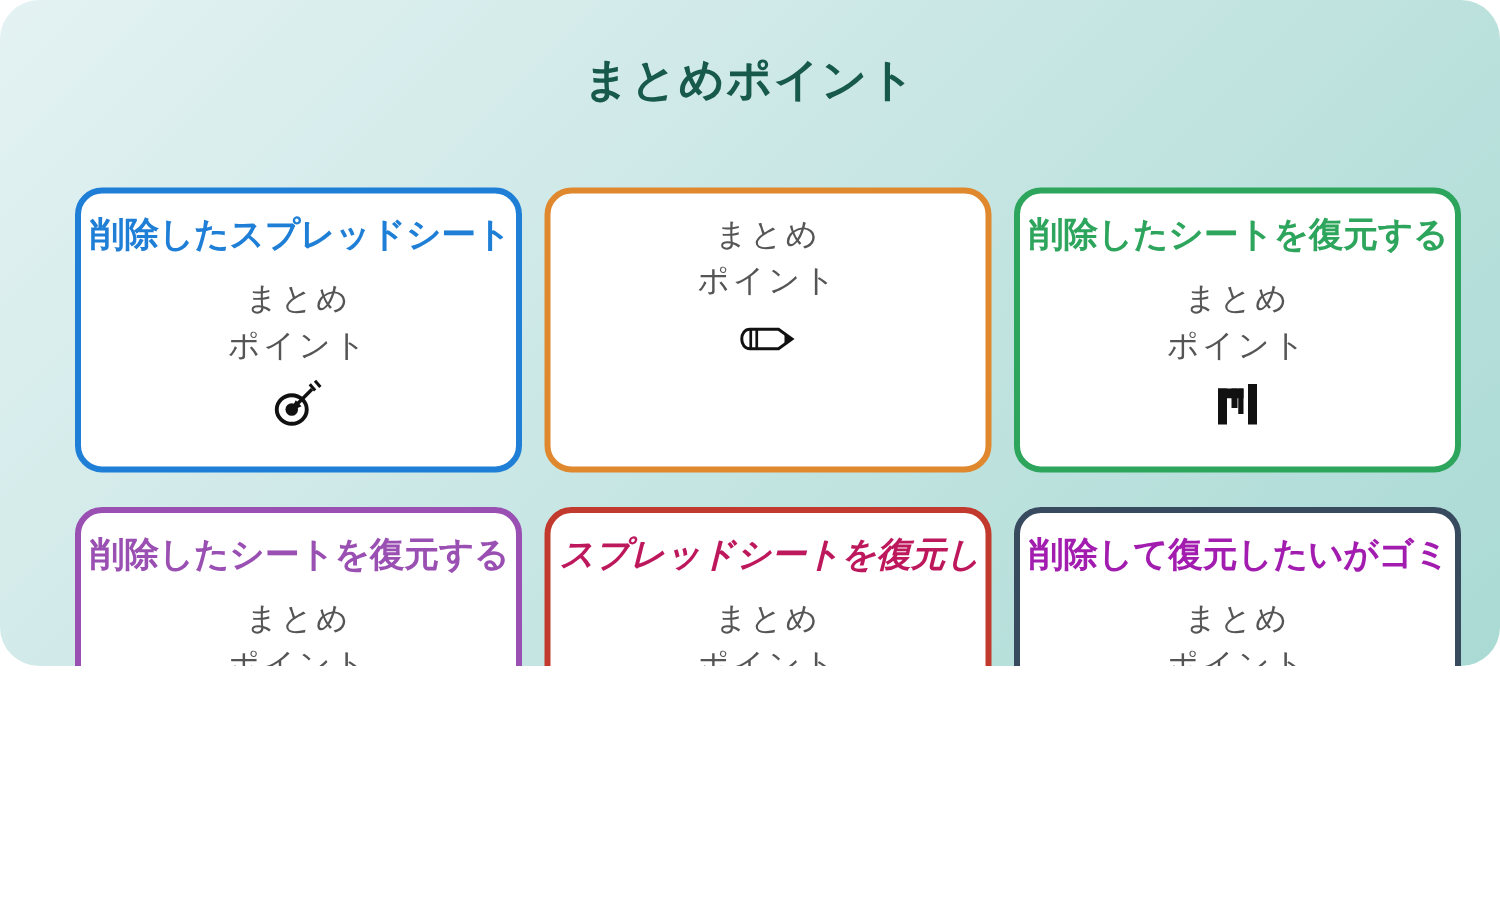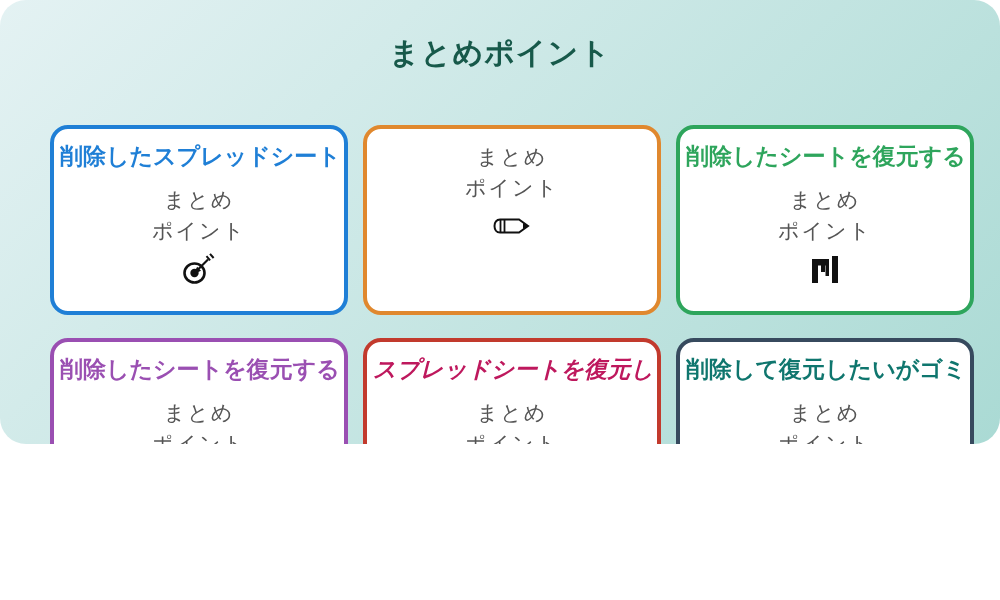--- a/index.html
+++ b/index.html
@@ -160,21 +160,21 @@
         <svg width="18" height="34" viewBox="0 0 18 34">
           <circle cx="9" cy="8.5" r="6" fill="none" stroke="#111" stroke-width="4"></circle>
           <rect x="6.6" y="14" width="4.8" height="17.5" fill="#111"></rect>
           <rect x="2.6" y="24.5" width="5" height="3.2" fill="#111"></rect>
           <rect x="2.6" y="29" width="5" height="3.2" fill="#111"></rect>
         </svg>
       </div>
     </div>
 
     <div class="card" style="border-color: rgb(55, 74, 94); background: rgb(255, 255, 255);">
-      <div class="card-title" style="color: #0f766e;">削除して復元したいがゴミ</div>
+      <div class="card-title" style="color: #a21caf;">削除して復元したいがゴミ</div>
       <div class="card-body" style="color: rgb(85, 85, 85);">
         <div>まとめ</div>
         <div>ポイント</div>
       </div>
       <div class="card-icon">
         <svg width="26" height="25" viewBox="0 0 26 25">
           <path d="M13 2 L16.2 9.4 L24.3 10.1 L18.2 15.5 L20 23.4 L13 19.2 L6 23.4 L7.8 15.5 L1.7 10.1 L9.8 9.4 Z" fill="none" stroke="#111" stroke-width="2" stroke-linejoin="round"></path>
         </svg>
       </div>
     </div>

